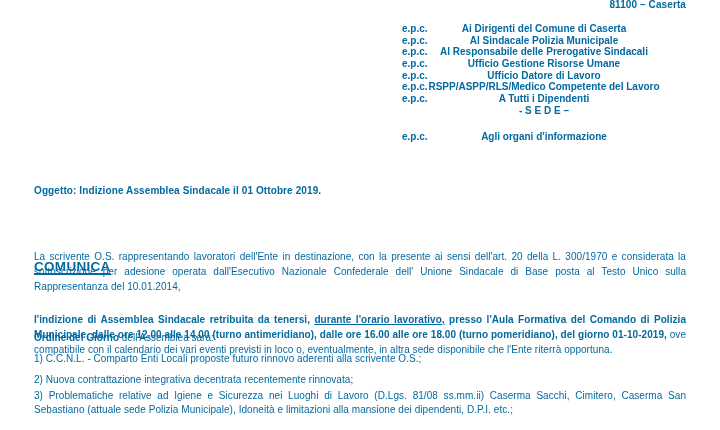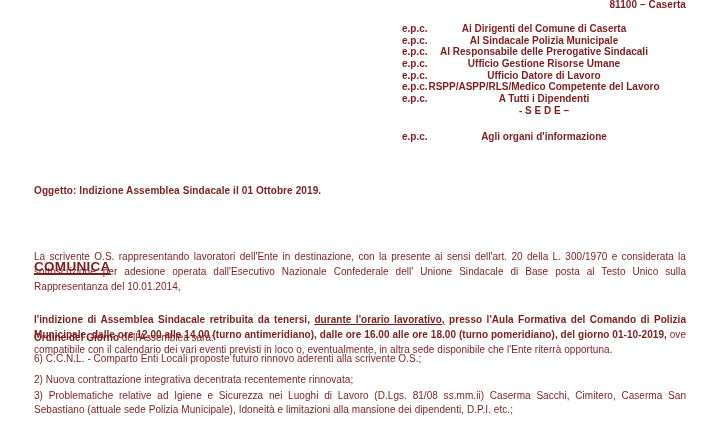--- a/index.html
+++ b/index.html
@@ -3,21 +3,21 @@
 <meta charset="utf-8">
 <style>
   * { margin: 0; padding: 0; box-sizing: border-box; }
   html, body { background: #ffffff; }
   .page {
     position: relative;
     width: 720px;
     height: 430px;
     background: #ffffff;
     font-family: "Liberation Sans", "DejaVu Sans", sans-serif;
-    color: #7f1d1d;
+    color: #0369a1;
     overflow: hidden;
   }
   .city-line {
     position: absolute;
     top: -1px;
     left: 34px;
     width: 652px;
     text-align: right;
     font-size: 10px;
     font-weight: bold;
@@ -168,17 +168,17 @@
   <div class="subject-line">Oggetto: Indizione Assemblea Sindacale il 01 Ottobre 2019.</div>
 
   <p class="para para-intro">La scrivente O.S. rappresentando lavoratori dell'Ente in destinazione, con la presente ai sensi dell'art. 20 della L. 300/1970 e considerata la sottoscrizione per adesione operata dall'Esecutivo Nazionale Confederale dell' Unione Sindacale di Base posta al Testo Unico sulla Rappresentanza del 10.01.2014,</p>
 
   <div class="comunica-heading"><span>COMUNICA</span></div>
 
   <p class="para para-announcement"><span class="bold-run">l'indizione di Assemblea Sindacale retribuita da tenersi, </span><span class="bold-underline-run">durante l'orario lavorativo,</span><span class="bold-run"> presso l'Aula Formativa del Comando di Polizia Municipale, dalle ore 12.00 alle 14.00 (turno antimeridiano), dalle ore 16.00 alle ore 18.00 (turno pomeridiano), del giorno 01-10-2019,</span><span> ove compatibile con il calendario dei vari eventi previsti in loco o, eventualmente, in altra sede disponibile che l'Ente riterrà opportuna.</span></p>
 
   <div class="agenda-heading"><span class="bold-run">Ordine del Giorno</span><span> dell'Assemblea sarà:</span></div>
 
-  <p class="agenda-item agenda-item-1">6) C.C.N.L. - Comparto Enti Locali proposte futuro rinnovo aderenti alla scrivente O.S.;</p>
+  <p class="agenda-item agenda-item-1">1) C.C.N.L. - Comparto Enti Locali proposte futuro rinnovo aderenti alla scrivente O.S.;</p>
   <p class="agenda-item agenda-item-2">2) Nuova contrattazione integrativa decentrata recentemente rinnovata;</p>
   <p class="agenda-item agenda-item-3">3) Problematiche relative ad Igiene e Sicurezza nei Luoghi di Lavoro (D.Lgs. 81/08 ss.mm.ii) Caserma Sacchi, Cimitero, Caserma San Sebastiano (attuale sede Polizia Municipale), Idoneità e limitazioni alla mansione dei dipendenti, D.P.I. etc.;</p>
 
 </div>
 
 </body></html>

